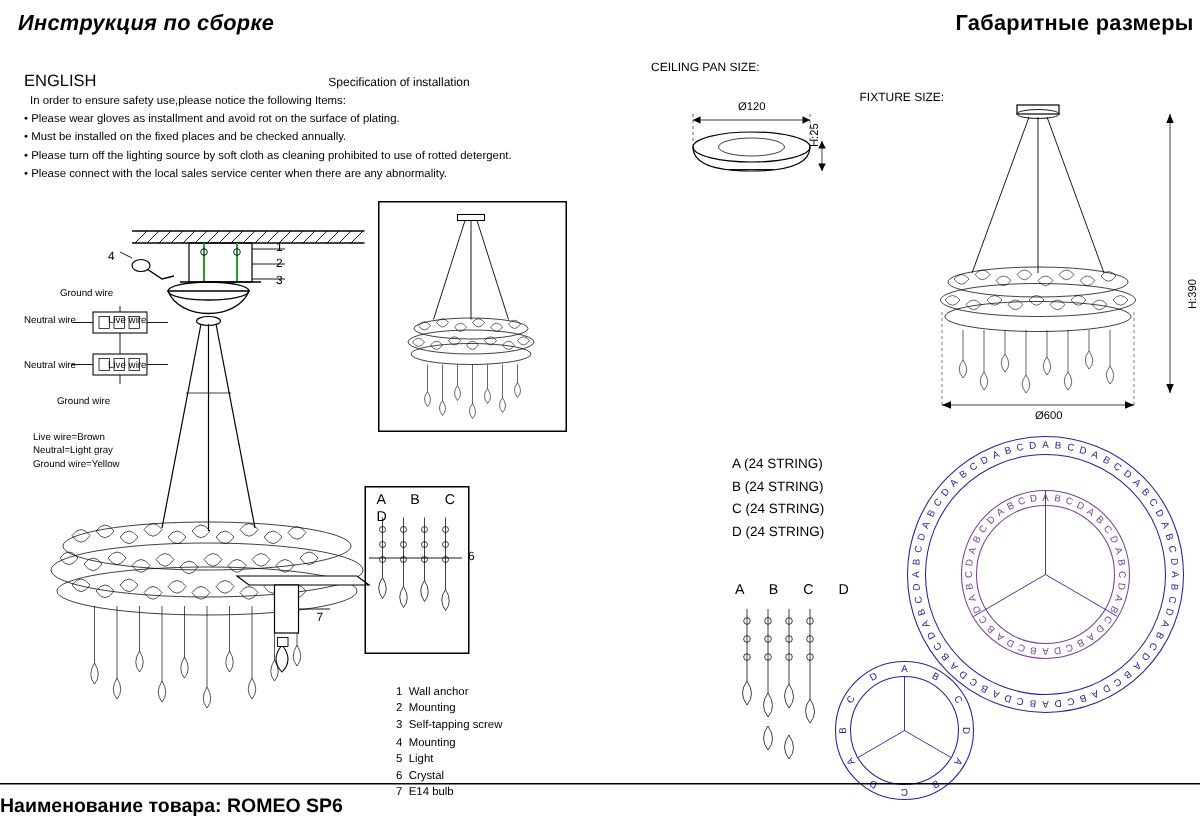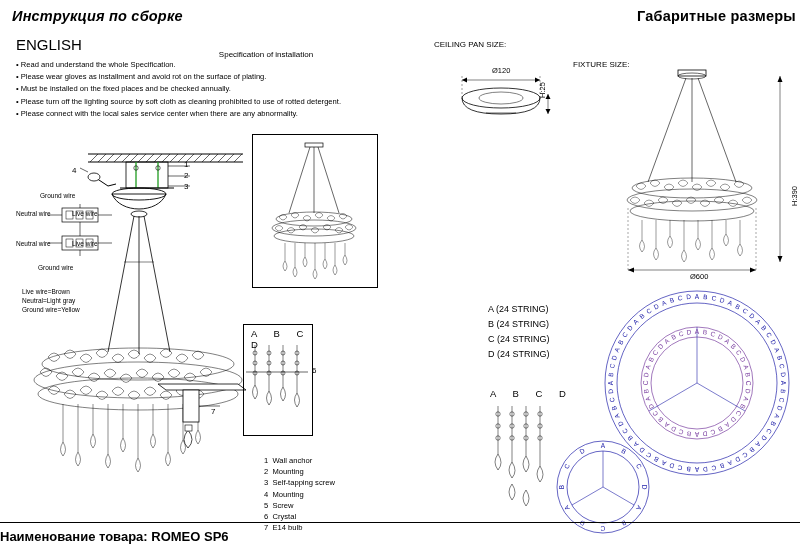--- a/index.html
+++ b/index.html
@@ -6,21 +6,21 @@
   body{
     width:800px;height:551px;
     background:#ffffff;
     font-family:"Liberation Sans", sans-serif;
     color:#000;
     position:relative;
     overflow:hidden;
   }
   .abs{position:absolute;}
   .title-ru{font-size:14.5px;font-weight:bold;letter-spacing:.2px;}
-  .eng{font-size:15px;}
+  .eng{font-size:11px;margin-top:12px;}
   .spec-title{font-size:8px;text-align:center;}
   .spec-line{font-size:7.6px;line-height:12.2px;white-space:nowrap;}
   .small{font-size:8px;text-align:center;}
   .tiny{font-size:6.5px;}
   .mono-num{font-size:8px;}
   .box{border:1px solid #000;}
   .bottom-bar{
     position:absolute;left:0;right:0;bottom:0;height:28px;
     border-top:1px solid #000;
   }
@@ -33,21 +33,21 @@
 </style>
 </head>
 <body>
 
 <div class="abs title-ru" style="left:12px;top:8px;font-style:italic;">Инструкция по сборке</div>
 <div class="abs title-ru" style="left:637px;top:8px;">Габаритные размеры</div>
 <div class="abs eng" style="left:16px;top:36px;">ENGLISH</div>
 
 <div class="abs" style="left:16px;top:50px;width:400px;">
   <div class="spec-title" style="margin-left:100px;">Specification of installation</div>
-  <div class="spec-line">• Read and understand the whole Specification.</div>
+  <div class="spec-line" style="margin-top:2px;margin-left:4px;">In order to ensure safety use,please notice the following Items:</div>
   <div class="spec-line">• Please wear gloves as installment and avoid rot on the surface of plating.</div>
   <div class="spec-line">• Must be installed on the fixed places and be checked annually.</div>
   <div class="spec-line">• Please turn off the lighting source by soft cloth as cleaning prohibited to use of rotted detergent.</div>
   <div class="spec-line">• Please connect with the local sales service center when there are any abnormality.</div>
 </div>
 
 <svg class="abs" style="left:8px;top:142px;" width="360" height="370" viewBox="0 0 360 370">
 
   <line x1="80" y1="12" x2="235" y2="12" stroke="#000" stroke-width="1"></line>
   <line x1="80" y1="20" x2="235" y2="20" stroke="#000" stroke-width="1"></line>
@@ -317,21 +317,21 @@
     <path d="M24 80 q6 9 0 16 q-6 -8 0 -16Z"></path>
     <path d="M38 86 q6 9 0 16 q-6 -8 0 -16Z"></path>
   </g>
 </svg>
 
 <div class="abs legend" style="left:264px;top:455px;">
   <div><span>1</span>&nbsp;&nbsp;<span>Wall anchor</span></div>
   <div><span>2</span>&nbsp;&nbsp;<span>Mounting</span></div>
   <div><span>3</span>&nbsp;&nbsp;<span>Self-tapping screw</span></div>
   <div><span>4</span>&nbsp;&nbsp;<span>Mounting</span></div>
-  <div><span>5</span>&nbsp;&nbsp;<span>Screw</span></div>
+  <div><span>5</span>&nbsp;&nbsp;<span>Light</span></div>
   <div><span>6</span>&nbsp;&nbsp;<span>Crystal</span></div>
   <div><span>7</span>&nbsp;&nbsp;<span>E14  bulb</span></div>
 </div>
 
 <div class="abs small" style="left:434px;top:40px;">CEILING PAN SIZE:</div>
 <div class="abs dim" style="left:492px;top:66px;">Ø120</div>
 <div class="abs dim" style="left:538px;top:98px;transform:rotate(-90deg);transform-origin:left top;">H:25</div>
 <svg class="abs" style="left:440px;top:60px;" width="120" height="70" viewBox="0 0 120 70">
 
   <line x1="22" y1="20" x2="100" y2="20" stroke="#000" stroke-width=".5"></line>

